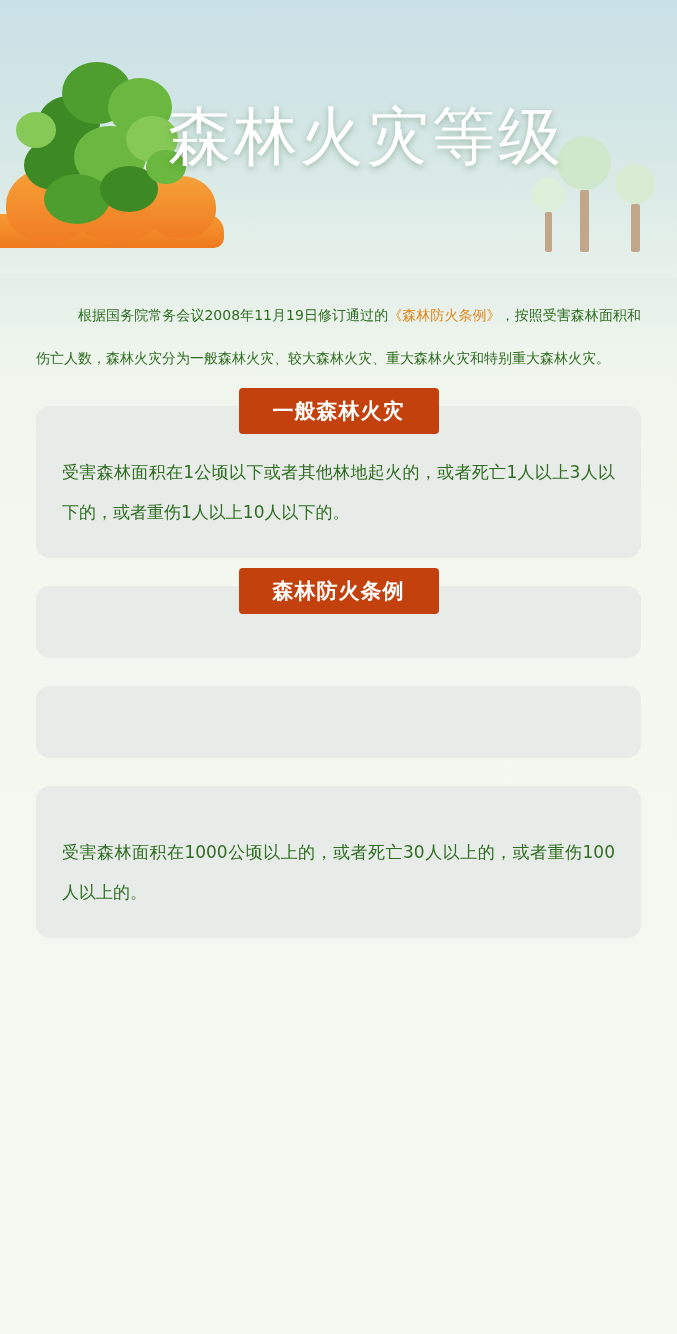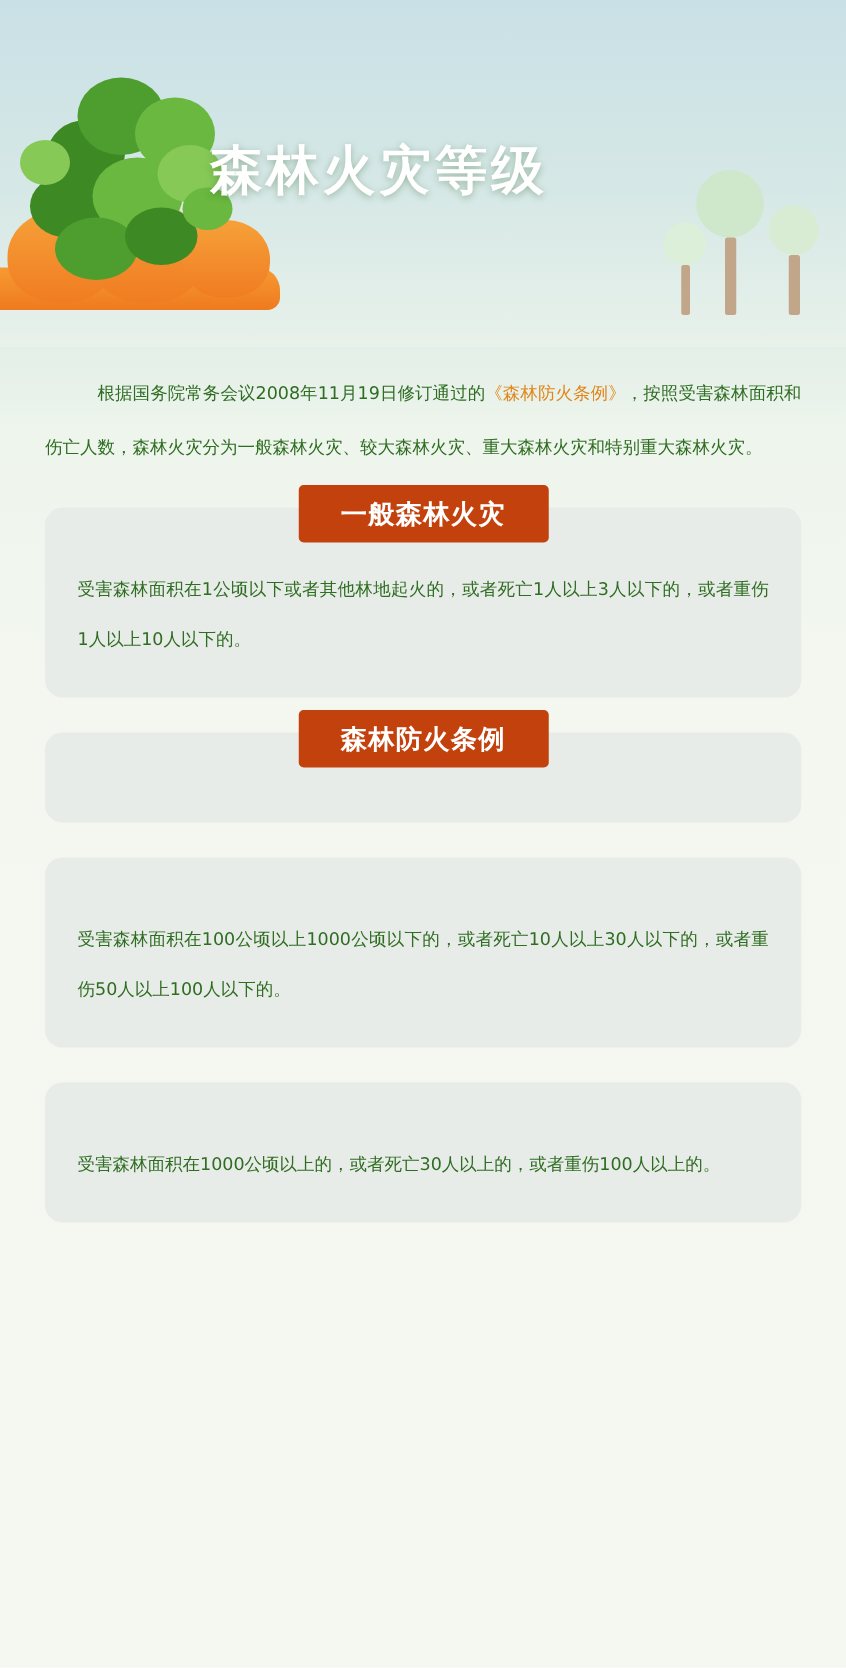--- a/index.html
+++ b/index.html
@@ -81,23 +81,23 @@
     border-radius: 50%;
     background: #4e9e2f;
   }
   .leaf.dark { background: #3d8a25; }
   .leaf.light { background: #6ab83f; }
   .leaf.lighter { background: #86c957; }
 
   .header-title {
     position: absolute;
     left: 168px;
-    top: 108px;
-    font-size: 42px;
-    font-weight: bold;
+    top: 94px;
+    font-size: 63px;
+    font-weight: normal;
     color: #ffffff;
     letter-spacing: 3px;
     text-shadow: 0 2px 6px rgba(40,90,30,.35);
     font-family: "DejaVu Sans", "Liberation Sans", sans-serif;
   }
 
   
   .intro {
     margin: 16px 36px 0 36px;
     font-size: 14px;
@@ -131,21 +131,21 @@
     color: #ffffff;
     font-size: 21px;
     font-weight: bold;
     padding: 9px 34px;
     border-radius: 4px;
     white-space: nowrap;
     letter-spacing: 1px;
     font-family: "DejaVu Sans", "Liberation Sans", sans-serif;
   }
   .card-body {
-    font-size: 14px;
+    font-size: 17px;
     line-height: 40px;
     color: #2f6d22;
     text-align: justify;
     font-family: "DejaVu Sans", "Liberation Sans", sans-serif;
   }
 </style>
 </head>
 <body>
 
 <div class="page">
@@ -192,21 +192,20 @@
     <div class="card">
       <div class="card-badge">一般森林火灾</div>
       <div class="card-body">受害森林面积在1公顷以下或者其他林地起火的，或者死亡1人以上3人以下的，或者重伤1人以上10人以下的。</div>
     </div>
 
     <div class="card">
       <div class="card-badge">森林防火条例</div>
     </div>
 
     <div class="card">
-      <div class="card-body">受害森林面积在100公顷以上1000公顷以下的，或者死亡10人以上30人以下的，或者重伤50人以上100人以下的。</div>
     </div>
 
     <div class="card">
       <div class="card-body">受害森林面积在1000公顷以上的，或者死亡30人以上的，或者重伤100人以上的。</div>
     </div>
 
   </div>
 </div>
 
 </body></html>

